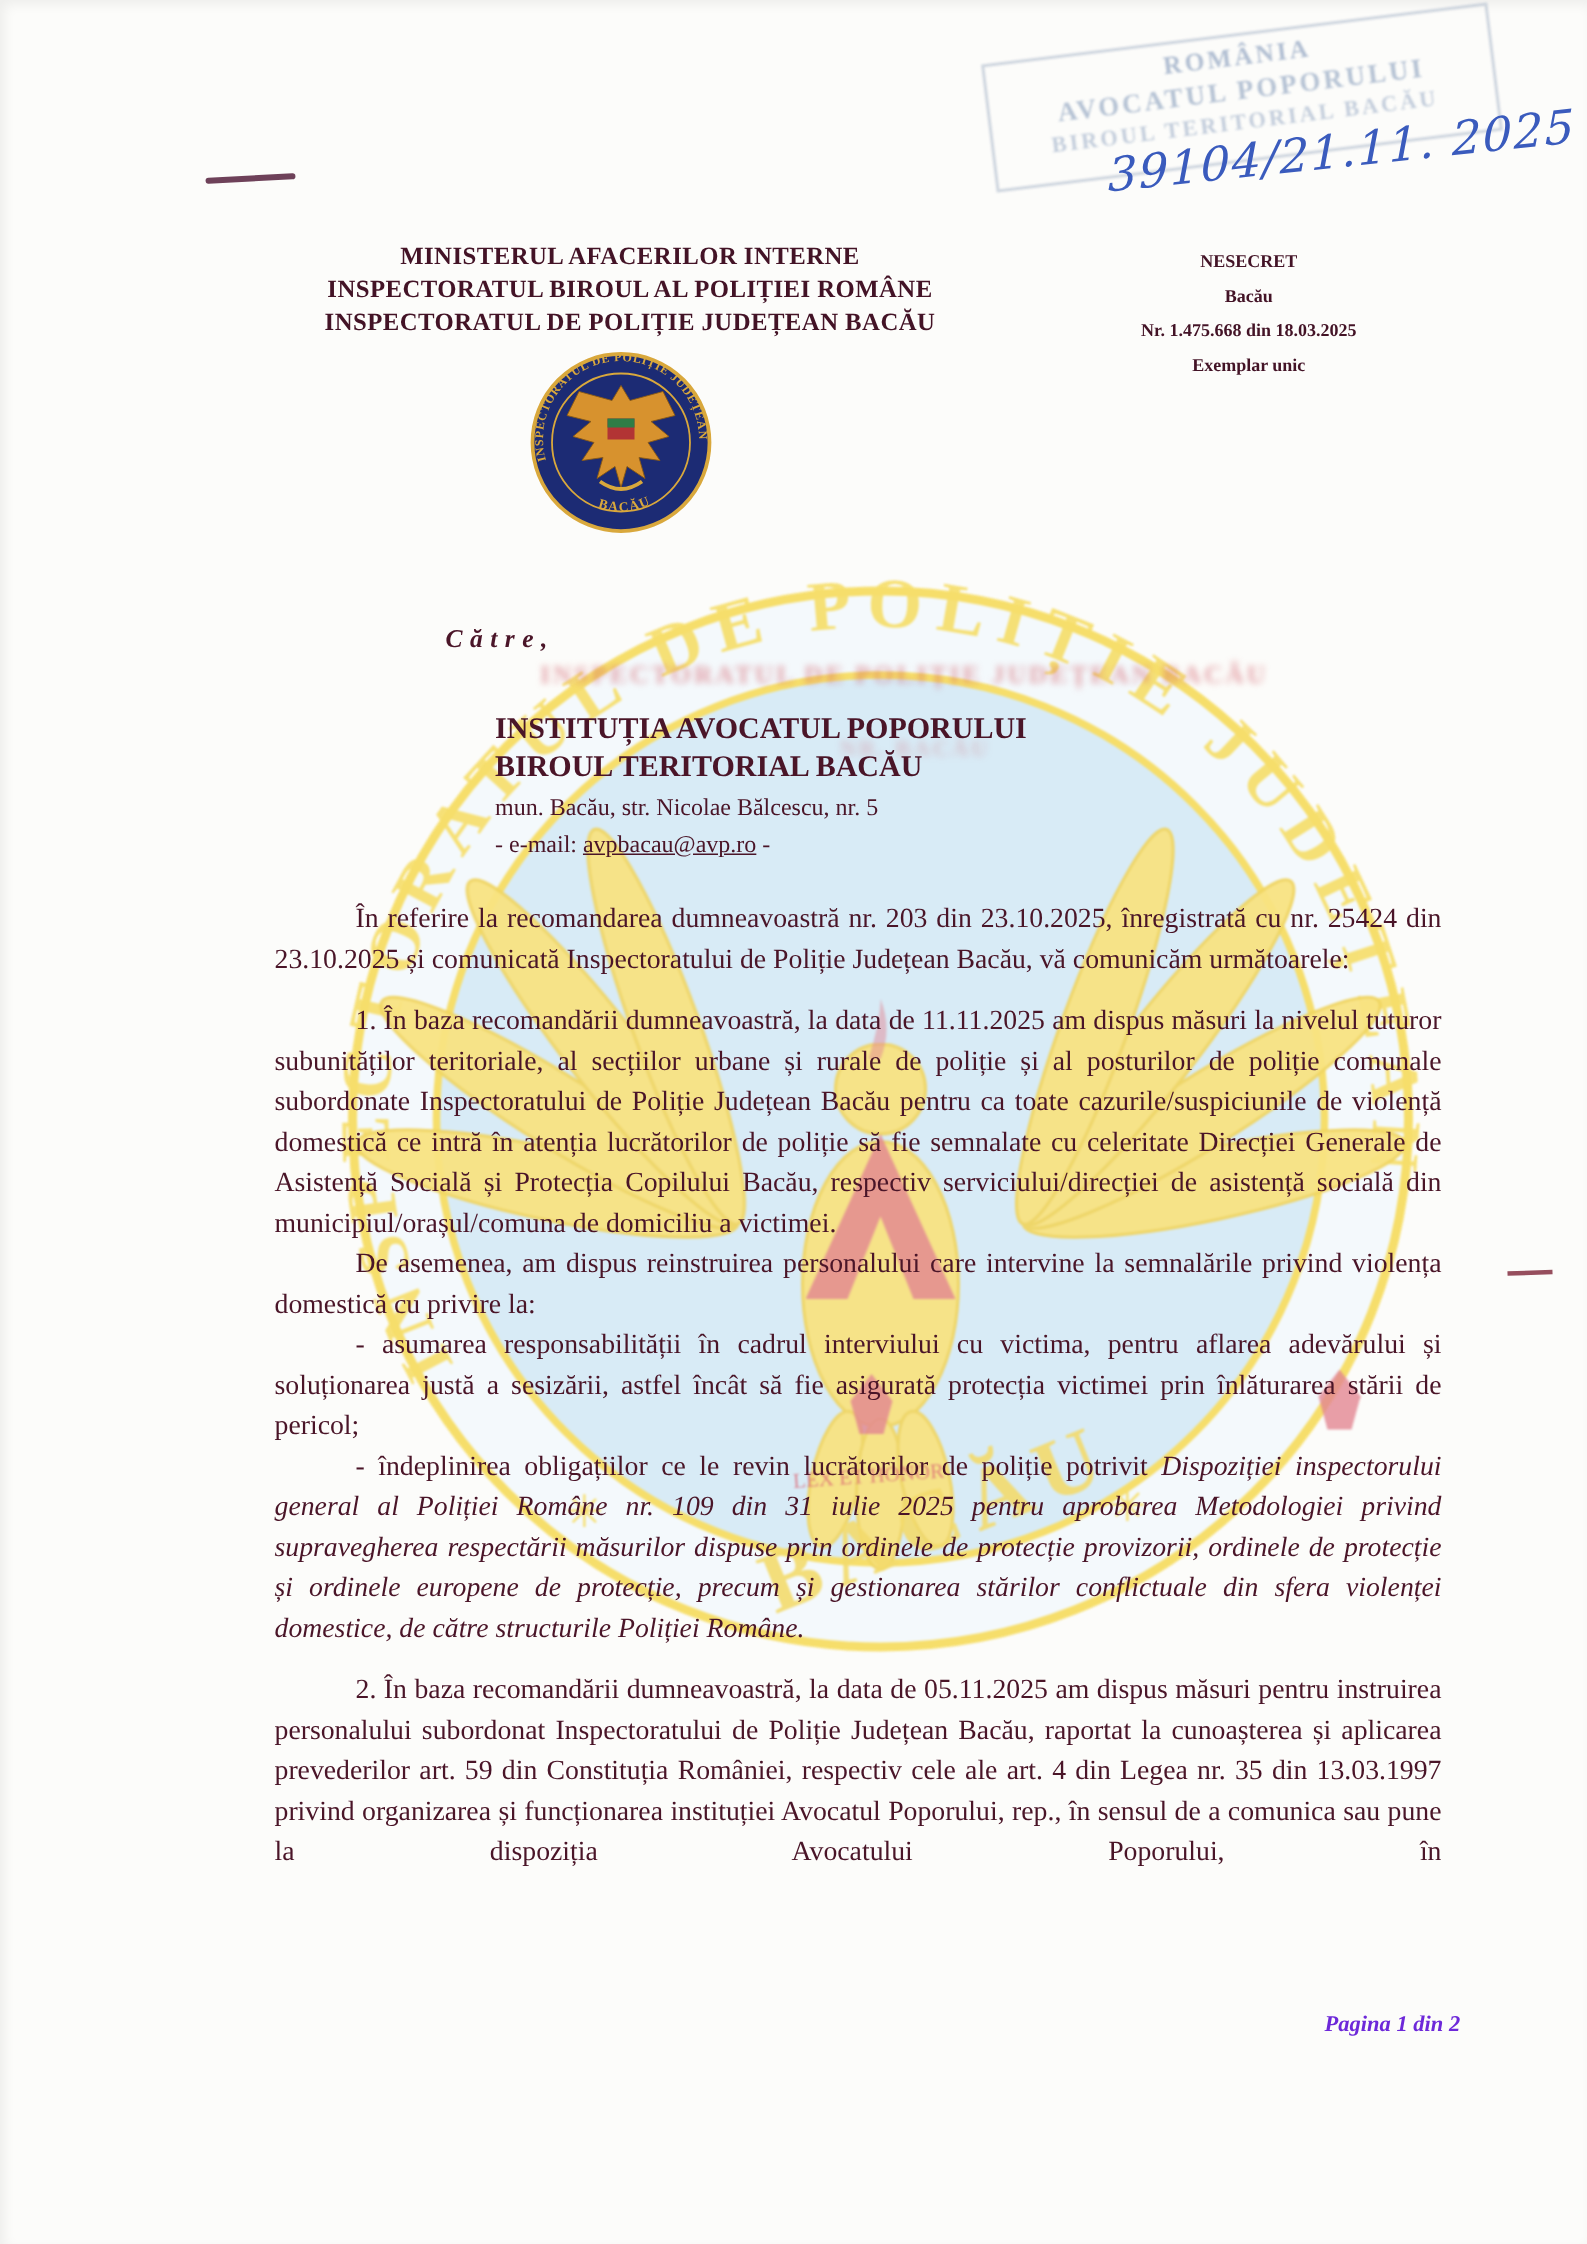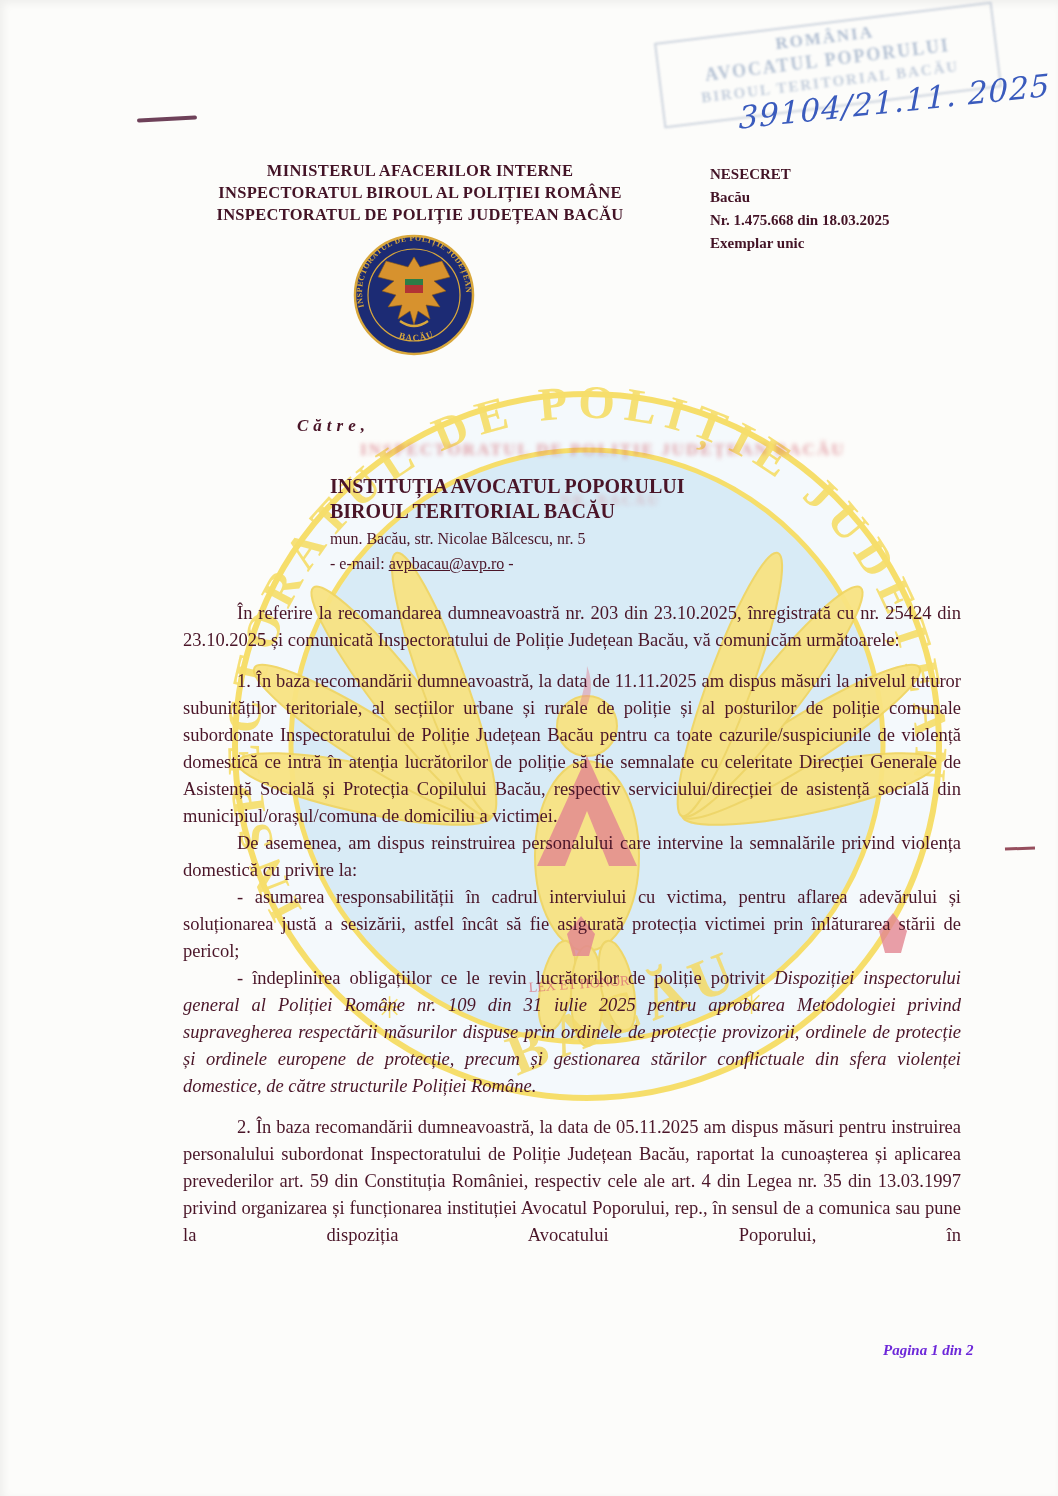--- a/index.html
+++ b/index.html
@@ -42,21 +42,21 @@
     white-space:nowrap;letter-spacing:1px;
   }
   
   .org-header{
     position:absolute;left:150px;top:160px;width:540px;
     text-align:center;font-weight:bold;font-size:16.5px;line-height:22px;
     color:#431326;letter-spacing:.3px;
   }
   .class-block{
     position:absolute;left:710px;top:163px;width:245px;
-    font-weight:bold;font-size:15px;line-height:23px;
+    text-align:center;font-weight:bold;font-size:12px;line-height:23px;
     color:#431326;
   }
   .emblem{position:absolute;left:352px;top:233px;width:124px;height:124px;}
   
   .watermark{position:absolute;left:227px;top:386px;width:720px;height:720px;
     filter:blur(0.7px);opacity:.95;z-index:0;}
   
   .red-imprint{
     position:absolute;left:360px;top:440px;width:480px;z-index:1;
     color:rgba(208,78,90,.5);font-weight:bold;font-size:17px;

